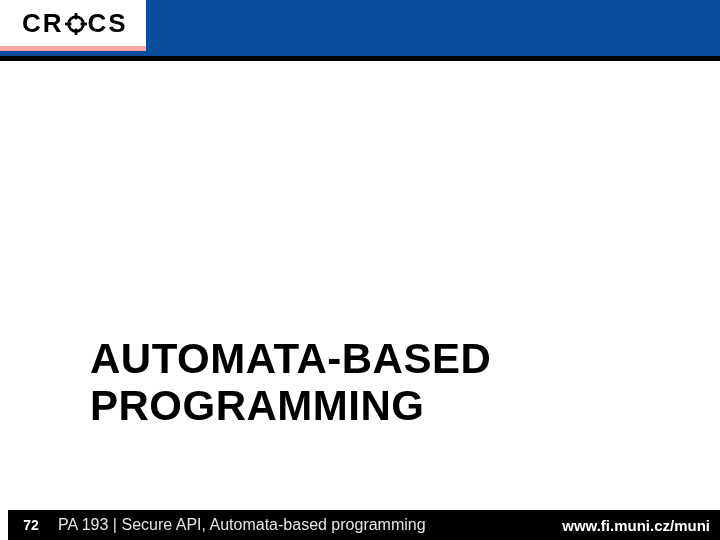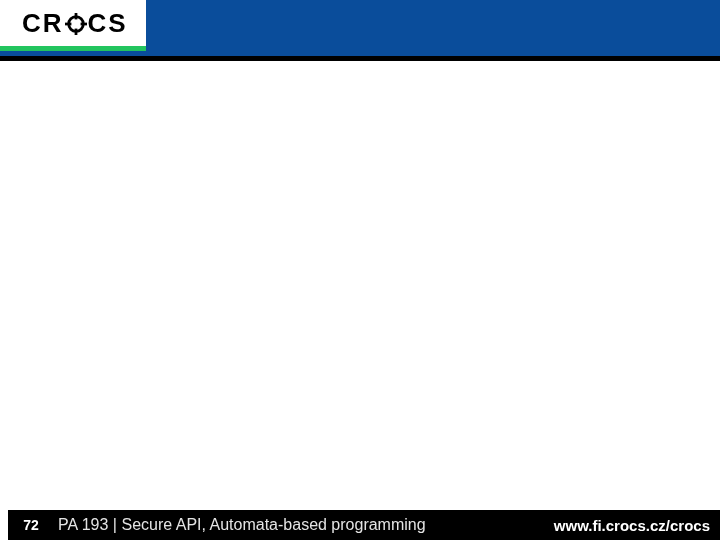--- a/index.html
+++ b/index.html
@@ -14,21 +14,21 @@
     background: #0a4d9b;
   }
   .logo-block {
     position: absolute;
     top: 0; left: 0;
     height: 51px;
     padding: 8px 18px 7px 22px;
     background: #fff;
     display: flex;
     align-items: center;
-    border-bottom: 5px solid #22c55e;
+    border-bottom: 5px solid #fca5a5;
   }
   .logo-text {
     font-family: "Arial Black", Arial, sans-serif;
     font-weight: 900;
     font-size: 26px;
     letter-spacing: 2px;
     color: #000;
     display: flex;
     align-items: center;
   }
@@ -108,20 +108,24 @@
           <line x1="0" y1="12" x2="7" y2="12" stroke="#000" stroke-width="3"></line>
           <line x1="17" y1="12" x2="24" y2="12" stroke="#000" stroke-width="3"></line>
         </svg>
       </span>
       <span>CS</span>
     </span>
   </div>
 
   <div class="header-rule"></div>
 
+  <div class="title">
+    <div>AUTOMATA-BASED</div>
+    <div>PROGRAMMING</div>
+  </div>
 
   <div class="footer">
     <div class="page-number">72</div>
     <div class="footer-text">PA 193 | Secure API, Automata-based programming</div>
-    <div class="footer-url">www.fi.crocs.cz/crocs</div>
+    <div class="footer-url">www.fi.muni.cz/muni</div>
   </div>
 
 </div>
 
 </body></html>

